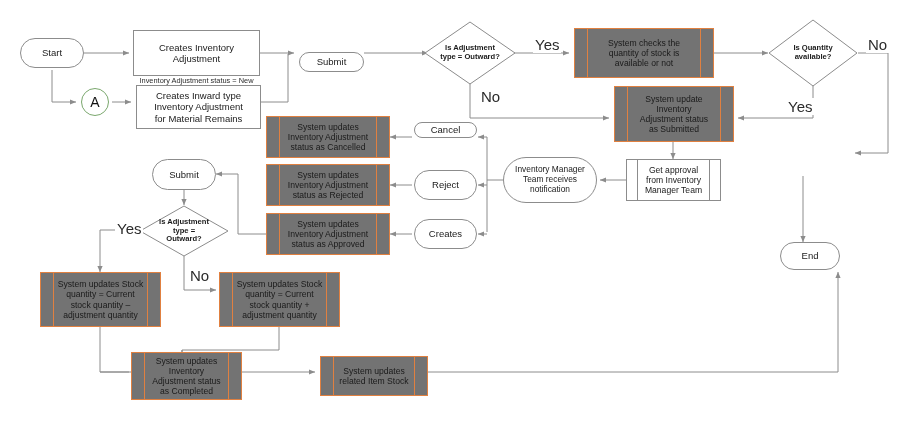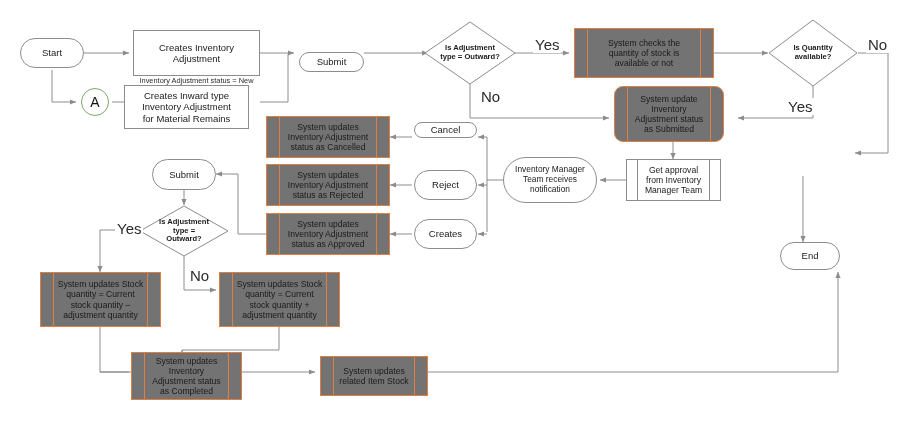--- a/index.html
+++ b/index.html
@@ -218,21 +218,21 @@
     <span class="lbl">Creates Inventory
 Adjustment</span>
   </div>
 
   <div class="annot" style="left:133px; top:76px; width:127px; text-align:center;">Inventory Adjustment status = New</div>
 
   <div class="node n-circle" style="left:81px; top:88px; width:28px; height:28px;">
     <span class="lbl">A</span>
   </div>
 
-  <div class="node n-box" style="left:124px; top:85px; width:125px; height:44px;">
+  <div class="node n-box" style="left:136px; top:85px; width:125px; height:44px;">
     <span class="lbl">Creates Inward type
 Inventory Adjustment
 for Material Remains</span>
   </div>
 
   <div class="node n-round" style="left:299px; top:52px; width:65px; height:20px;">
     <span class="lbl">Submit</span>
   </div>
 
   <div class="node n-diamond" style="left:424px; top:21px; width:92px; height:64px;">
@@ -256,21 +256,21 @@
     <svg class="dshape" viewBox="0 0 90 68">
       <polygon points="45,1 89,34 45,67 1,34" fill="#ffffff" stroke="#8c8c8c" stroke-width="1"></polygon>
     </svg>
     <span class="lbl">Is Quantity
 available?</span>
   </div>
 
   <div class="edge-label" style="left:866px; top:36px;">No</div>
   <div class="edge-label" style="left:786px; top:98px;">Yes</div>
 
-  <div class="node n-pre-orange" style="left:614px; top:86px; width:110px; height:56px;border-radius:9px;">
+  <div class="node n-pre-orange" style="left:614px; top:86px; width:120px; height:56px;">
     <span class="lbl">System update
 Inventory
 Adjustment status
 as Submitted</span>
   </div>
 
 
   <div class="node n-pre-gray" style="left:626px; top:159px; width:95px; height:42px;">
     <span class="lbl">Get approval
 from Inventory

